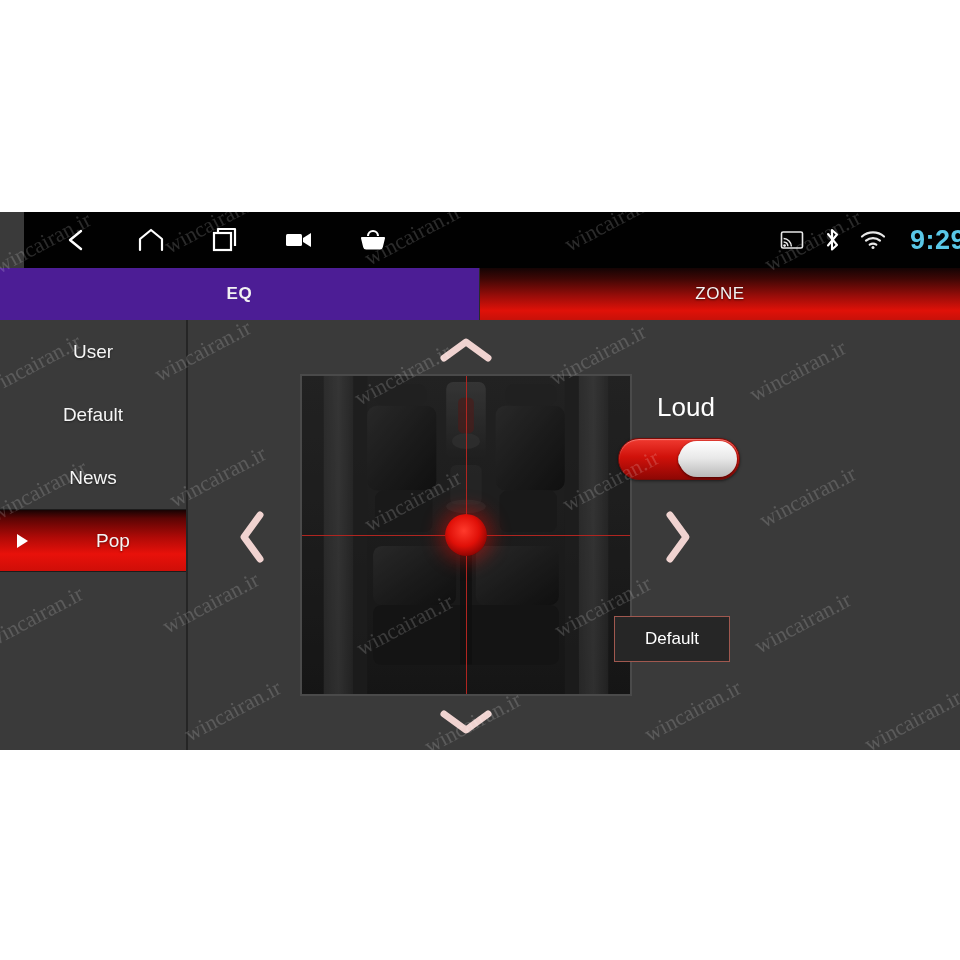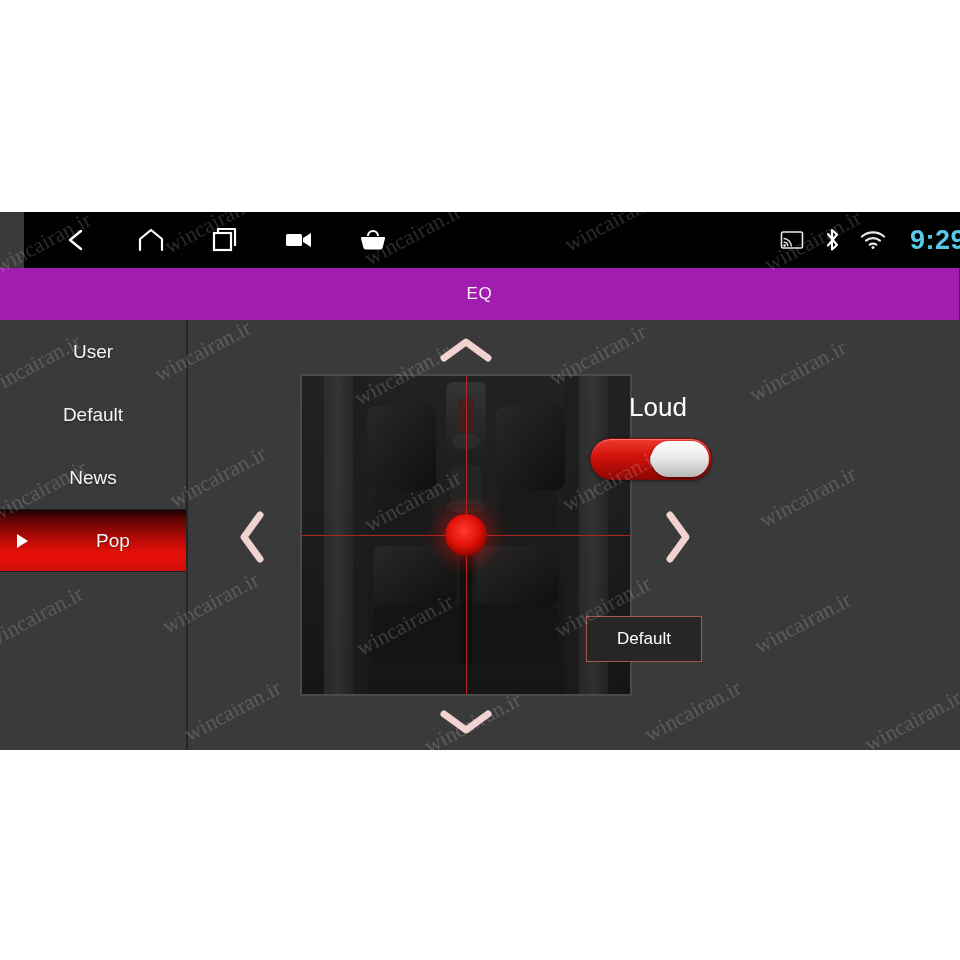--- a/index.html
+++ b/index.html
@@ -82,22 +82,23 @@
     flex: 1 1 50%;
     display: flex;
     align-items: center;
     justify-content: center;
     font-size: 17px;
     color: #f2f2f2;
     letter-spacing: 0.6px;
     box-sizing: border-box;
   }
   .tab.inactive {
-    background: #a21caf;
+    background: #4c1d95;
     border-right: 1px solid #2b2b2b;
+    font-weight: bold;
   }
   .tab.active {
     background: linear-gradient(to bottom, #140404 0%, #3d0705 20%, #9c0d09 55%, #e01108 82%, #c71109 100%);
     text-shadow: 0 1px 2px rgba(0,0,0,0.6);
   }
 
   
   #content {
     position: absolute;
     left: 0; top: 108px;
@@ -179,21 +180,21 @@
   }
   .arrow svg { display: block; }
   #arrow-up    { left: 232px; top: 10px;  width: 92px; height: 40px; }
   #arrow-down  { left: 232px; top: 382px; width: 92px; height: 40px; }
   #arrow-left  { left: 42px;  top: 192px; width: 44px; height: 50px; }
   #arrow-right { left: 468px; top: 192px; width: 44px; height: 50px; }
 
   
   #rightpanel {
     position: absolute;
-    left: 548px; top: 0;
+    left: 576px; top: 0;
     width: 220px; height: 454px;
   }
   #loud-label {
     position: absolute;
     left: 0; top: 72px;
     width: 220px;
     text-align: center;
     color: #ffffff;
     font-size: 26px;
   }
@@ -322,20 +323,21 @@
             <circle cx="13" cy="17.6" r="1.5" fill="#e8e8e8"></circle>
           </svg>
         </div>
 
         <div id="clock">9:29</div>
       </div>
     </div>
 
     <div id="tabbar">
       <div class="tab inactive">EQ</div>
+      <div class="tab active">ZONE</div>
     </div>
 
     <div id="content">
 
       <div id="sidebar">
 
         <div class="preset">
           <span class="plabel">User</span>
         </div>
 

